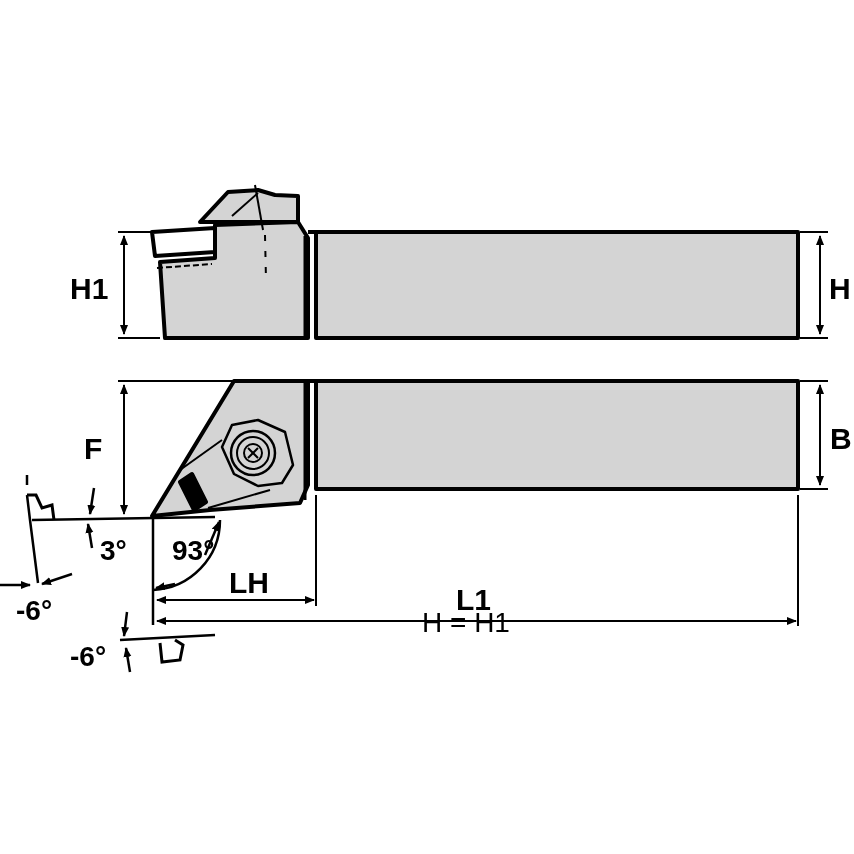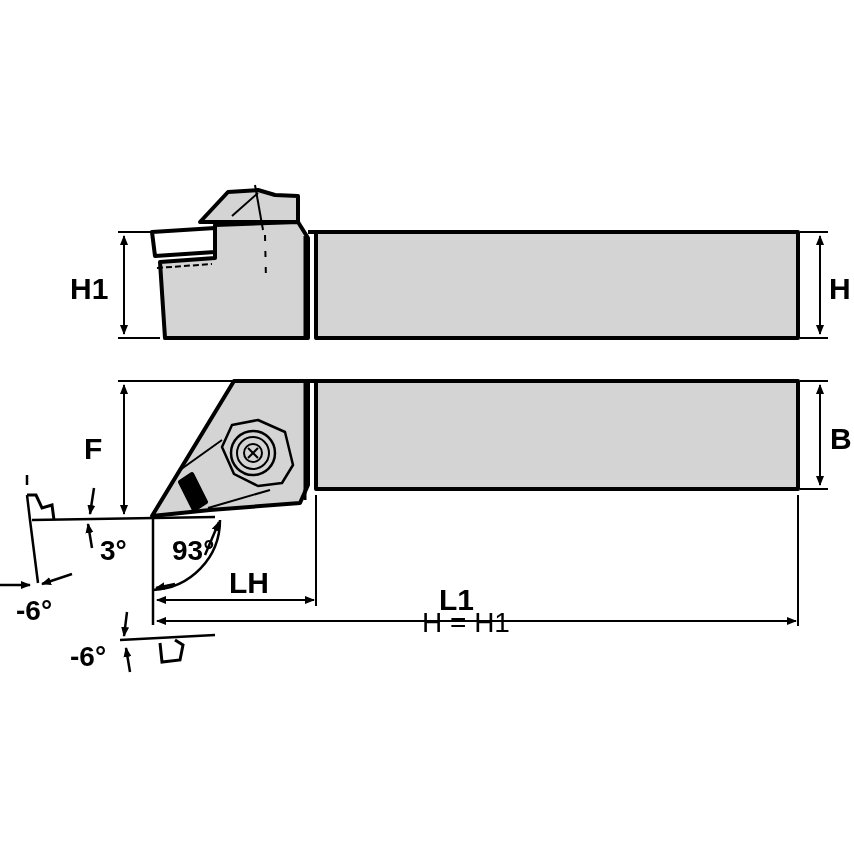--- a/index.html
+++ b/index.html
@@ -125,14 +125,14 @@
 
 <div class="lbl lbl-lg" style="left:70px; top:274px;">H1</div>
 <div class="lbl lbl-lg" style="left:829px; top:274px;">H</div>
 <div class="lbl lbl-lg" style="left:84px; top:434px;">F</div>
 <div class="lbl lbl-lg" style="left:830px; top:424px;">B</div>
 <div class="lbl lbl-md" style="left:100px; top:537px;">3°</div>
 <div class="lbl lbl-md" style="left:172px; top:537px;">93°</div>
 <div class="lbl lbl-md" style="left:16px; top:597px;">-6°</div>
 <div class="lbl lbl-md" style="left:70px; top:643px;">-6°</div>
 <div class="lbl lbl-lg" style="left:229px; top:568px;">LH</div>
-<div class="lbl lbl-lg" style="left:439px; top:585px;">L1</div>
+<div class="lbl lbl-lg" style="left:456px; top:585px;">L1</div>
 <div class="lbl lbl-md" style="left:422px; top:609px; font-weight:normal;">H = H1</div>
 
 </body></html>

